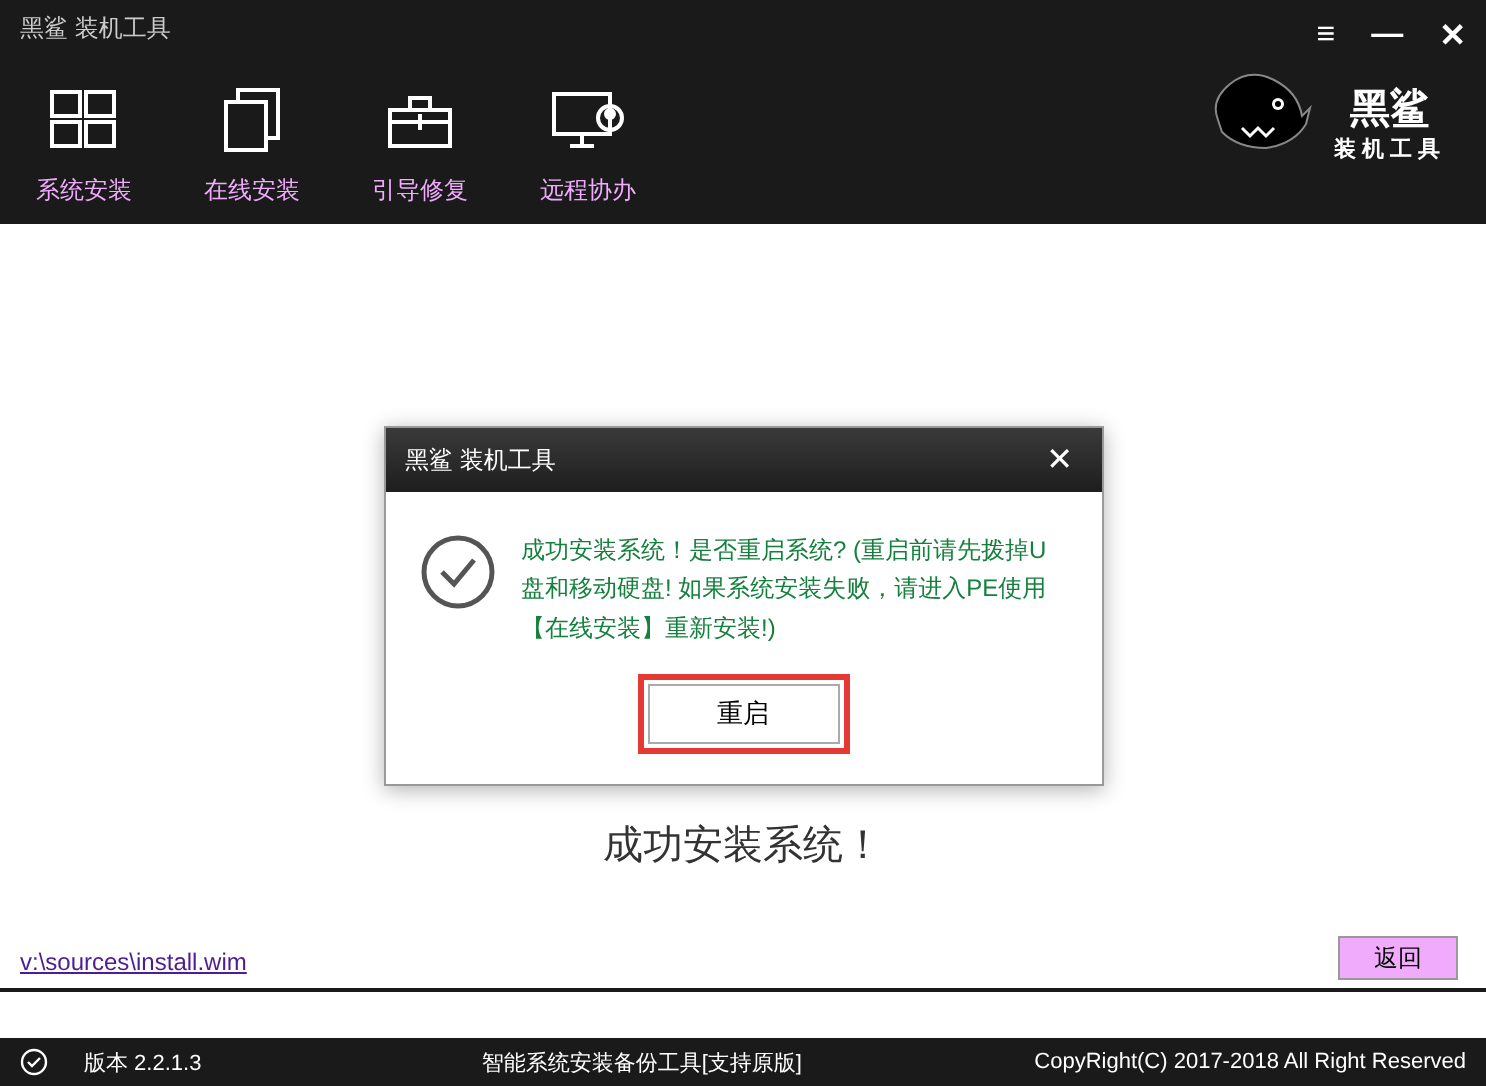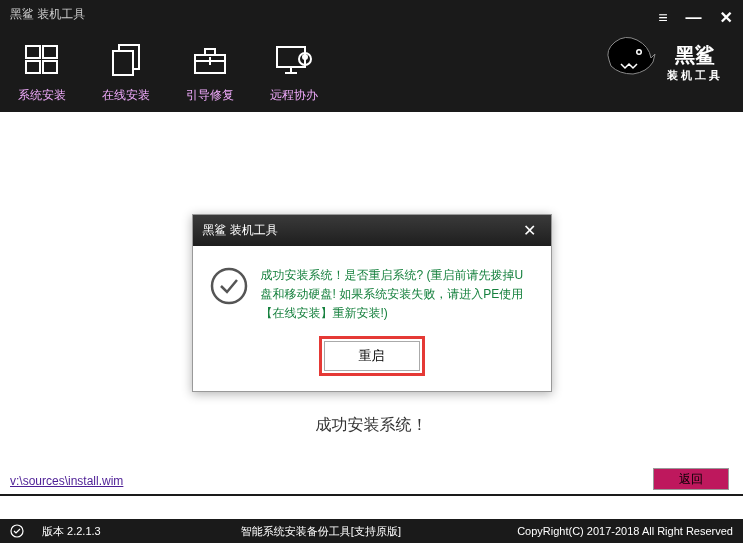--- a/index.html
+++ b/index.html
@@ -24,24 +24,24 @@
     .dialog { position: absolute; width: 360px; background: #fff; border: 1px solid #999; box-shadow: 0 2px 10px rgba(0,0,0,0.3); }
     .dialog-titlebar { background: linear-gradient(#3a3a3a, #1e1e1e); color: #fff; padding: 6px 10px; display: flex; justify-content: space-between; align-items: center; font-size: 12px; }
     .dialog-close { cursor: pointer; font-size: 16px; padding: 0 4px; }
     .dialog-body { padding: 20px 16px 12px 16px; display: flex; gap: 12px; align-items: flex-start; }
     .dialog-icon { flex-shrink: 0; }
     .dialog-msg { font-size: 12px; line-height: 1.6; color: #15803d; }
     .dialog-buttons { display: flex; gap: 37px; justify-content: center; padding: 6px 0 20px 0; }
     .dlg-btn { width: 96px; height: 30px; background: #fff; border: 1px solid #aaa; font-size: 13px; cursor: pointer; }
     .dlg-btn.primary { outline: 3px solid #e53935; outline-offset: 2px; }
     
-    .success-text { position: absolute; bottom: 58px; left: 50%; transform: translateX(-50%); font-size: 16px; color: #333; }
+    .success-text { position: absolute; bottom: 58px; left: 50%; transform: translateX(-50%); font-size: 20px; color: #333; }
     
     .footer-path { position: absolute; bottom: 6px; left: 10px; font-size: 12px; color: #4c1d95; text-decoration: underline; }
-    .back-btn { position: absolute; bottom: 4px; right: 14px; width: 76px; height: 22px; border: 1px solid #999; background: #be185d; font-size: 12px; cursor: pointer; }
+    .back-btn { position: absolute; bottom: 4px; right: 14px; width: 60px; height: 22px; border: 1px solid #999; background: #f0abfc; font-size: 12px; cursor: pointer; }
     
     .status-bar { background: #1a1a1a; height: 24px; display: flex; align-items: center; padding: 0 10px; color: #fff; font-size: 11px; position: absolute; bottom: 0; width: 100%; }
     .status-version { display: flex; gap: 18px; }
     .status-center { flex: 1; text-align: center; padding-left: 24px; }
     .status-right { }
     
     .separator { height: 2px; background: #1a1a1a; position: absolute; top: 494px; width: 100%; }
   </style>
 </head>
 <body>

